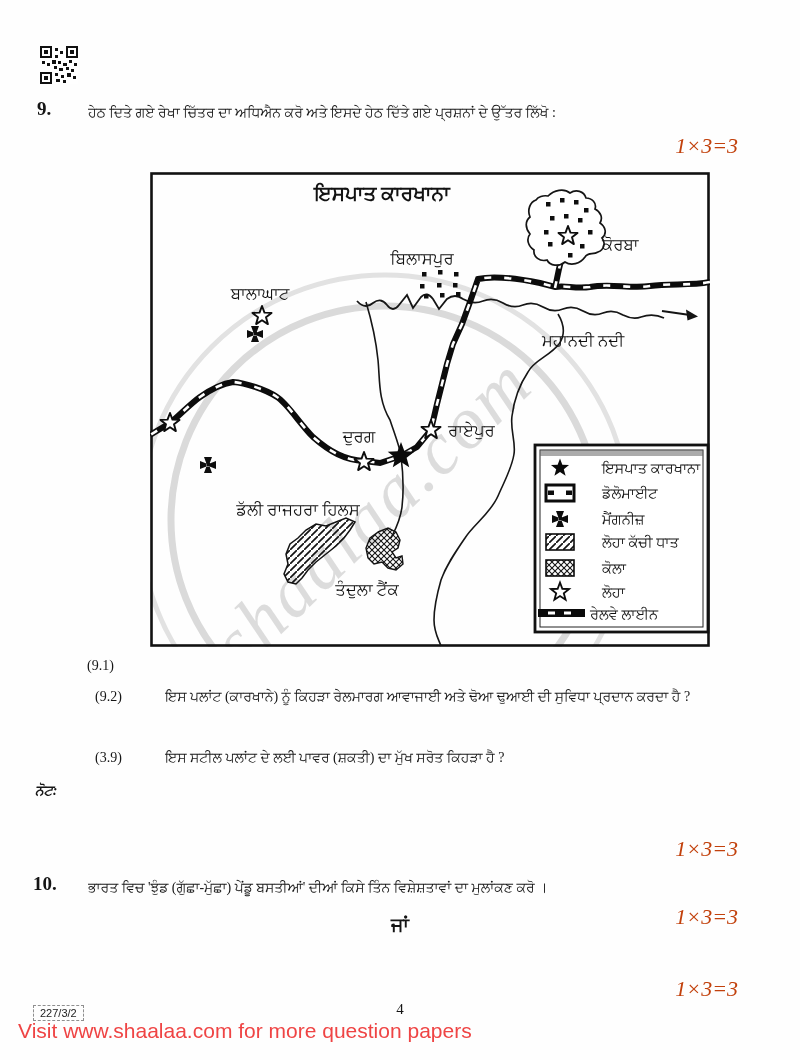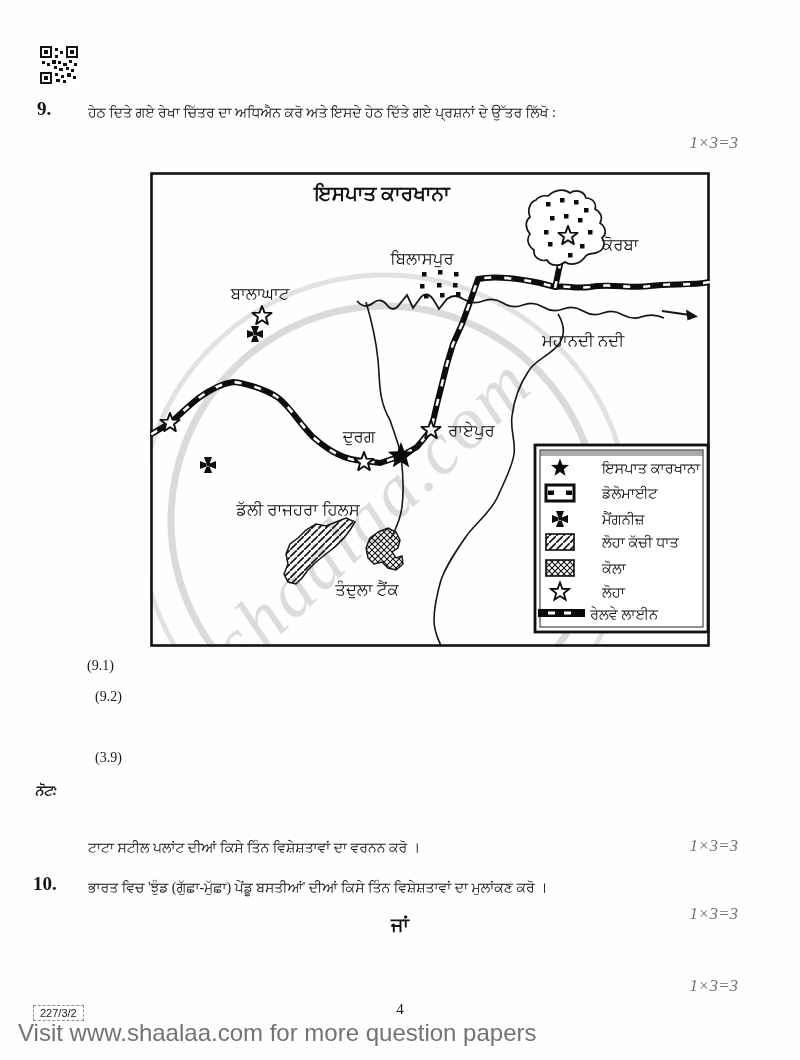--- a/index.html
+++ b/index.html
@@ -1,27 +1,27 @@
 <!DOCTYPE html>
 <html><head>
 <meta charset="utf-8">
 <style>
   html,body{margin:0;padding:0;background:#ffffff;}
   #page{position:relative;width:800px;height:1060px;background:#fefefe;overflow:hidden;
         font-family:"Liberation Serif",serif;color:#141414;}
   .abs{position:absolute;}
   .pa{font-size:14px;line-height:29px;color:#161616;}
   .qnum{font-weight:bold;font-size:19px;}
-  .marks{font-style:italic;font-size:17px;font-family:"Liberation Serif",serif;color:#737373;}
+  .marks{font-style:italic;font-size:22px;font-family:"Liberation Serif",serif;color:#c2410c;}
   .noteblock{font-style:italic;}
   .clip{overflow:hidden;}
   .or-line{width:100%;text-align:center;font-weight:bold;font-size:19px;}
   .code-box{border:1px dashed #8f8f8f;padding:1px 6px;font-family:"Liberation Sans",sans-serif;
             font-size:11px;color:#222;background:transparent;}
-  .visit{font-family:"Liberation Sans",sans-serif;font-size:24px;color:#737373;}
+  .visit{font-family:"Liberation Sans",sans-serif;font-size:21px;color:#ef4444;}
   .pgnum{width:100%;text-align:center;font-size:15px;}
   svg text{font-family:"Liberation Serif",serif;fill:#121212;}
   .map-label{font-size:16.5px;}
   .legend-label{font-size:14.5px;}
   .map-title{font-size:20px;font-weight:bold;}
   .wm-text{font-size:74px;font-style:italic;fill:#cfcfcf;opacity:.7;letter-spacing:3px;}
 </style>
 </head>
 <body>
 
@@ -205,25 +205,26 @@
         <rect x="414" y="439.5" width="7" height="3" fill="#fff"></rect>
       </g>
       <text class="legend-label" x="440" y="447">ਰੇਲਵੇ ਲਾਈਨ</text>
     </g>
   </svg>
   </div>
 
   <div class="abs pa" style="left:87px;top:651px">(9.1)</div>
 
   <div class="abs pa" style="left:95px;top:682px">(9.2)</div>
+  <div class="abs pa clip" style="left:165px;top:682px;width:575px;height:58px">ਇਸ ਪਲਾਂਟ (ਕਾਰਖਾਨੇ) ਨੂੰ ਕਿਹੜਾ ਰੇਲਮਾਰਗ ਆਵਾਜਾਈ ਅਤੇ ਢੋਆ ਢੁਆਈ ਦੀ ਸੁਵਿਧਾ ਪ੍ਰਦਾਨ ਕਰਦਾ ਹੈ ?</div>
 
   <div class="abs pa" style="left:95px;top:743px">(3.9)</div>
+  <div class="abs pa clip" style="left:165px;top:743px;width:575px;height:29px">ਇਸ ਸਟੀਲ ਪਲਾਂਟ ਦੇ ਲਈ ਪਾਵਰ (ਸ਼ਕਤੀ) ਦਾ ਮੁੱਖ ਸਰੋਤ ਕਿਹੜਾ ਹੈ ?</div>
 
   <div class="abs pa noteblock" style="left:35px;top:776px;font-weight:bold">ਨੋਟ:</div>
-  <div class="abs pa clip" style="left:88px;top:833px;width:560px;height:29px">ਟਾਟਾ ਸਟੀਲ ਪਲਾਂਟ ਦੀਆਂ ਕਿਸੇ ਤਿੰਨ ਵਿਸ਼ੇਸ਼ਤਾਵਾਂ ਦਾ ਵਰਨਨ ਕਰੋ ।</div>
   <div class="abs marks" style="right:62px;top:836px">1×3=3</div>
 
   <div class="abs qnum" style="left:33px;top:873px">10.</div>
   <div class="abs pa clip" style="left:88px;top:873px;width:655px;height:58px">ਭਾਰਤ ਵਿਚ 'ਝੁੰਡ (ਗੁੱਛਾ-ਮੁੱਛਾ) ਪੇਂਡੂ ਬਸਤੀਆਂ' ਦੀਆਂ ਕਿਸੇ ਤਿੰਨ ਵਿਸ਼ੇਸ਼ਤਾਵਾਂ ਦਾ ਮੁਲਾਂਕਣ ਕਰੋ ।</div>
   <div class="abs marks" style="right:62px;top:904px">1×3=3</div>
 
   <div class="abs or-line" style="left:0;top:914px">ਜਾਂ</div>
 
   <div class="abs marks" style="right:62px;top:976px">1×3=3</div>
 

